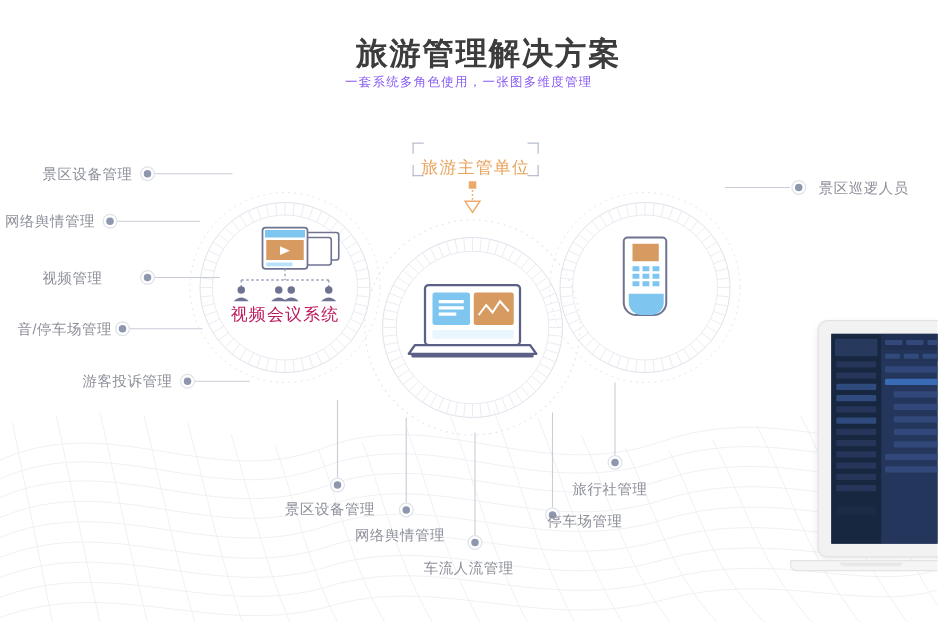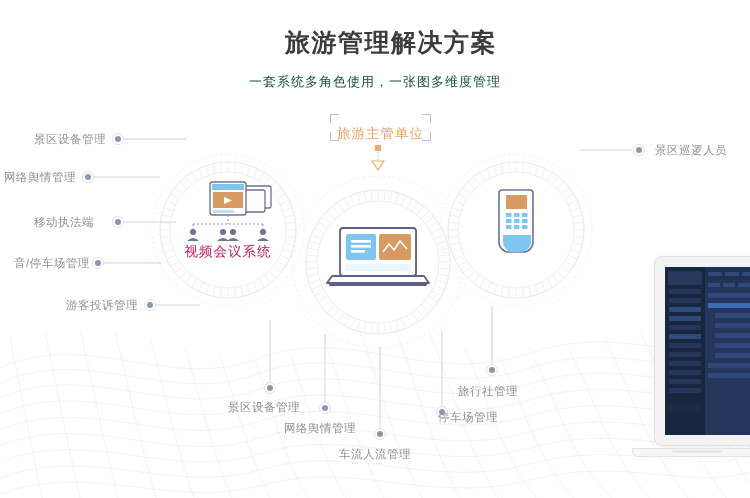--- a/index.html
+++ b/index.html
@@ -15,21 +15,21 @@
   .bg-mesh { position:absolute; left:0; bottom:0; width:750px; height:200px; z-index:0; }
 
   
   .header { position:absolute; top:0; left:0; width:750px; text-align:center; z-index:5; }
   .title {
     margin-top:26px; font-size:25px; font-weight:bold; color:#3c3c3c;
     letter-spacing:1.5px;
     padding-left:32px;
   }
   .subtitle {
-    margin-top:14px; font-size:13px; color:#14532d; letter-spacing:1px;
+    font-size:10px; color:#8b5cf6; letter-spacing:1px;
   }
 
   
   .diagram { position:absolute; inset:0; width:750px; height:498px; z-index:2; }
 
   
   .gov-box {
     position:absolute; left:330px; top:114px; width:101px; height:27px; z-index:6;
   }
   .gov-box .gtxt {
@@ -456,21 +456,21 @@
     <span class="corner tr"></span>
     <span class="corner bl"></span>
     <span class="corner br"></span>
     <span class="gtxt">旅游主管单位</span>
   </div>
 
   <div class="node-label" style="left:163px; top:243px; width:130px;">视频会议系统</div>
 
   <div class="spoke" style="left:34px; top:132px;">景区设备管理</div>
   <div class="spoke" style="left:4px; top:170px;">网络舆情管理</div>
-  <div class="spoke" style="left:34px; top:215px;">移动执法端</div>
+  <div class="spoke" style="left:34px; top:215px;">视频管理</div>
   <div class="spoke" style="left:14px; top:256px;">音/停车场管理</div>
   <div class="spoke" style="left:66px; top:298px;">游客投诉管理</div>
 
   <div class="spoke" style="left:655px; top:143px;">景区巡逻人员</div>
 
   <div class="spoke" style="left:228px; top:400px;">景区设备管理</div>
   <div class="spoke" style="left:284px; top:421px;">网络舆情管理</div>
   <div class="spoke" style="left:339px; top:447px;">车流人流管理</div>
   <div class="spoke" style="left:418px; top:410px;margin-left:20px;">停车场管理</div>
   <div class="spoke" style="left:458px; top:384px;">旅行社管理</div>

